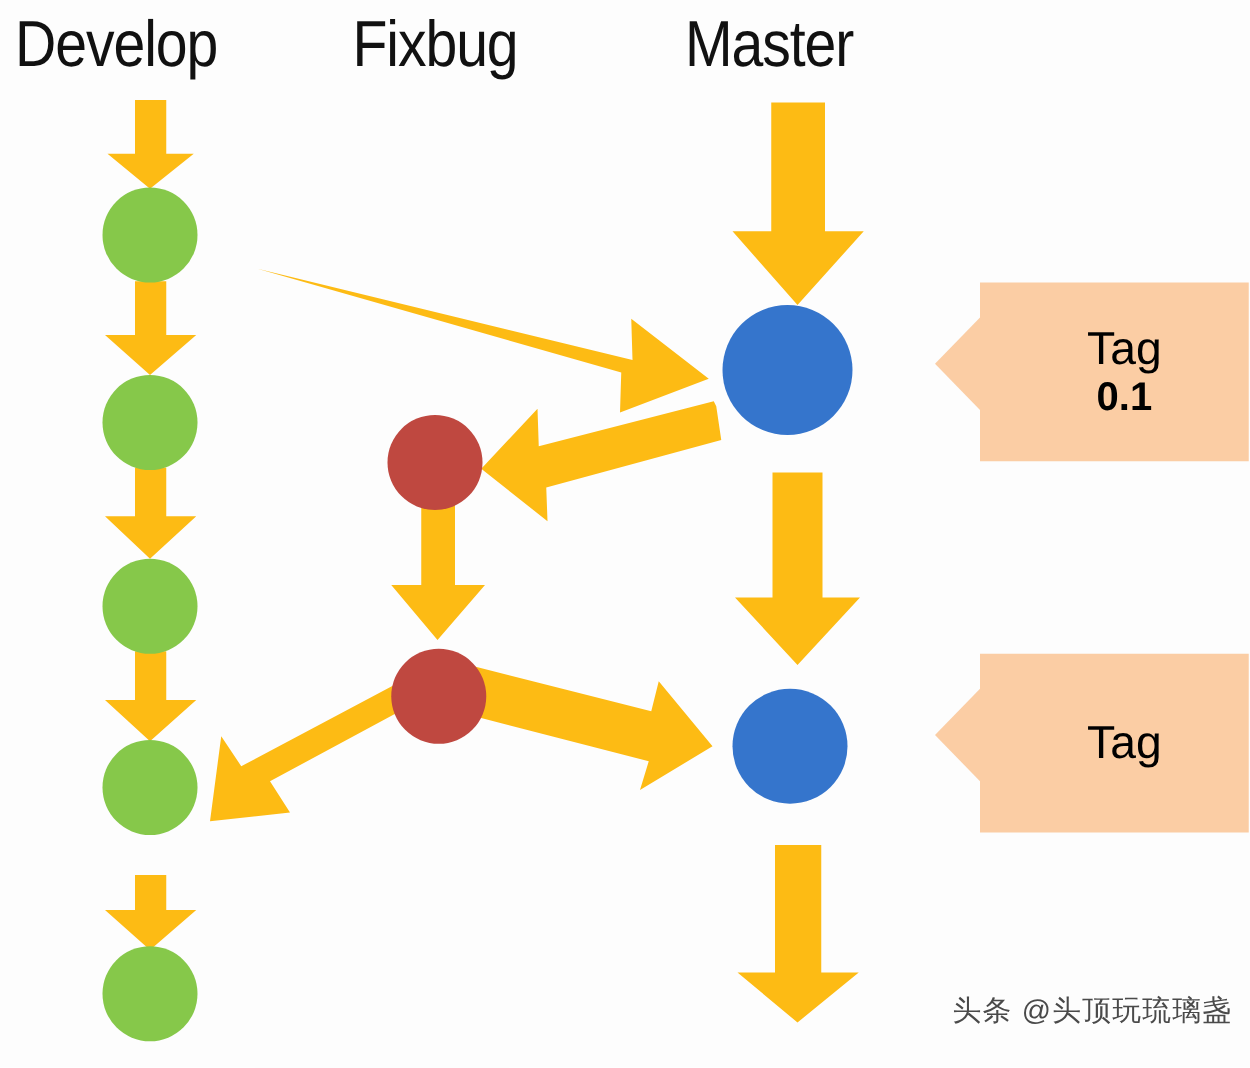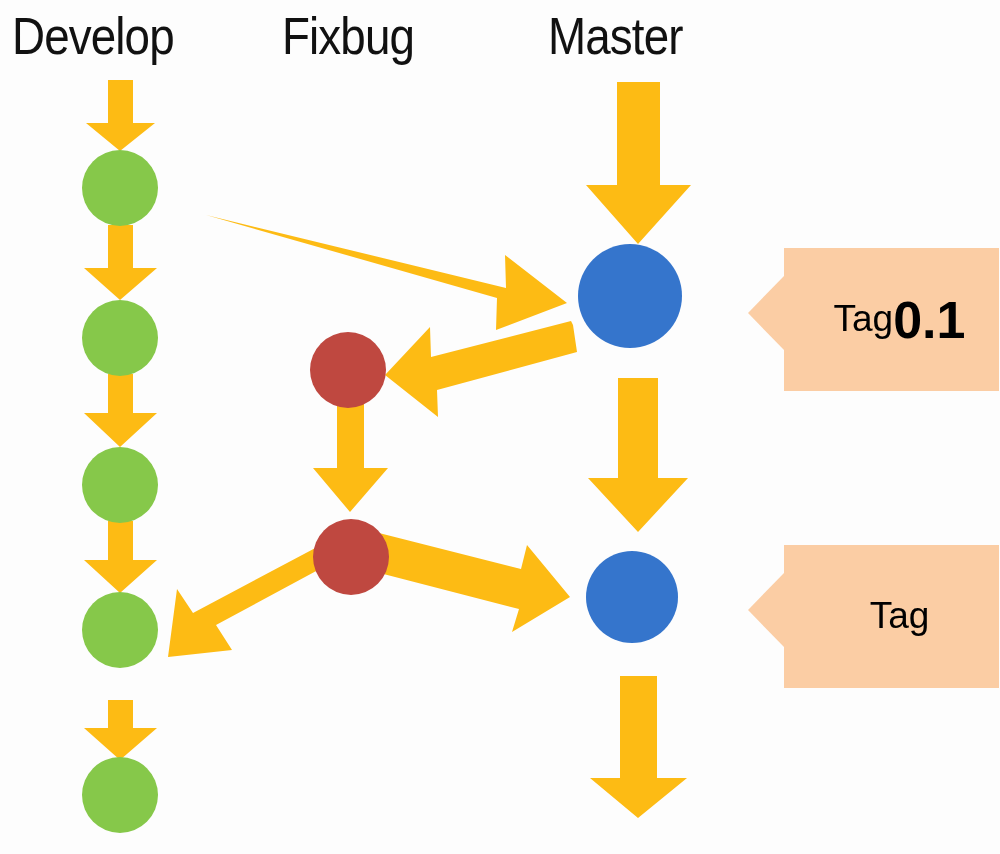--- a/index.html
+++ b/index.html
@@ -36,35 +36,34 @@
   #title-fixbug  { left: 282px; top: 6px; }
   #title-master  { left: 548px; top: 6px; }
 
   .tag-box {
     position: absolute;
     width: 215px;
     height: 143px;
     background: #fbcda4;
     color: #000000;
     display: flex;
-    flex-direction: row;
+    flex-direction: column;
     align-items: center;
     justify-content: center;
     box-sizing: border-box;
     padding-left: 16px;
     line-height: 1.05;
-    margin-top: 22px;
   }
   .tag-box .tag-word {
     font-size: 37px;
     font-weight: 400;
     letter-spacing: 0px;
   }
   .tag-box .tag-version {
-    font-size: 52px;
+    font-size: 32px;
     font-weight: bold;
     letter-spacing: 0px;
     margin-top: 2px;
   }
   .tag-notch {
     position: absolute;
     left: -36px;
     top: 28px;
     width: 0;
     height: 0;
@@ -160,14 +159,15 @@
     <span class="tag-notch"></span>
     <span class="tag-word">Tag</span>
     <span class="tag-version">0.1</span>
   </div>
 
   <div class="tag-box" id="tag-2">
     <span class="tag-notch"></span>
     <span class="tag-word">Tag</span>
   </div>
 
+  <div id="watermark">头条 @头顶玩琉璃盏</div>
 
 </div>
 
 </body></html>

